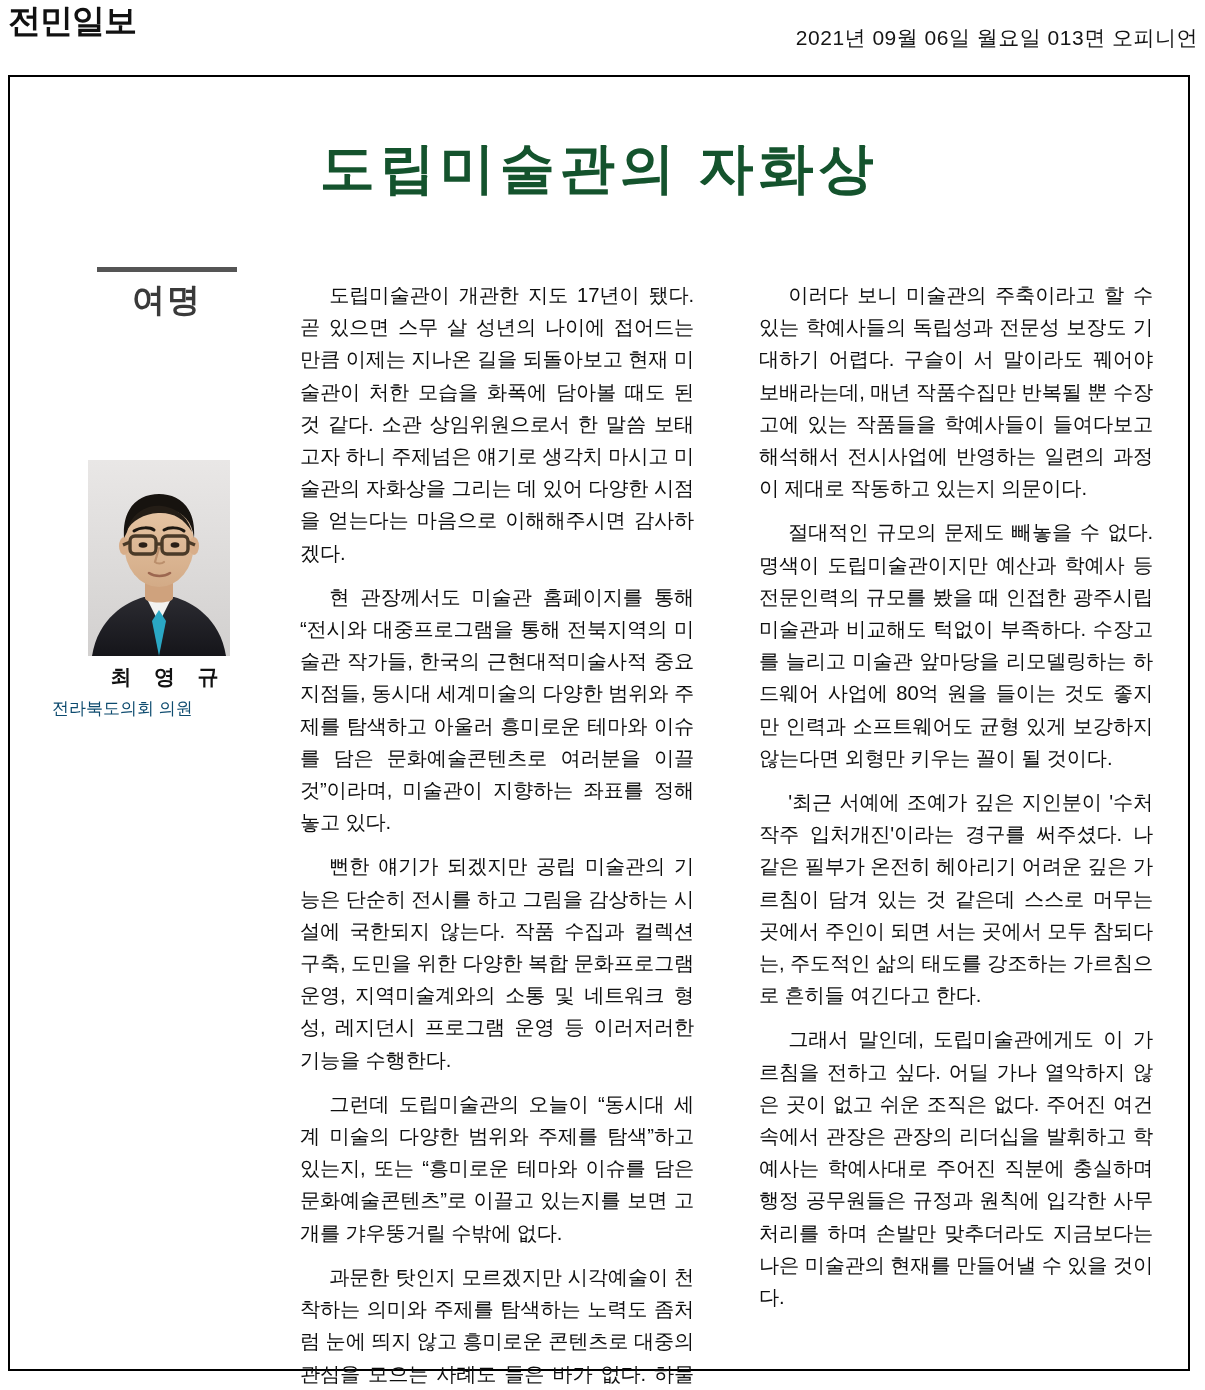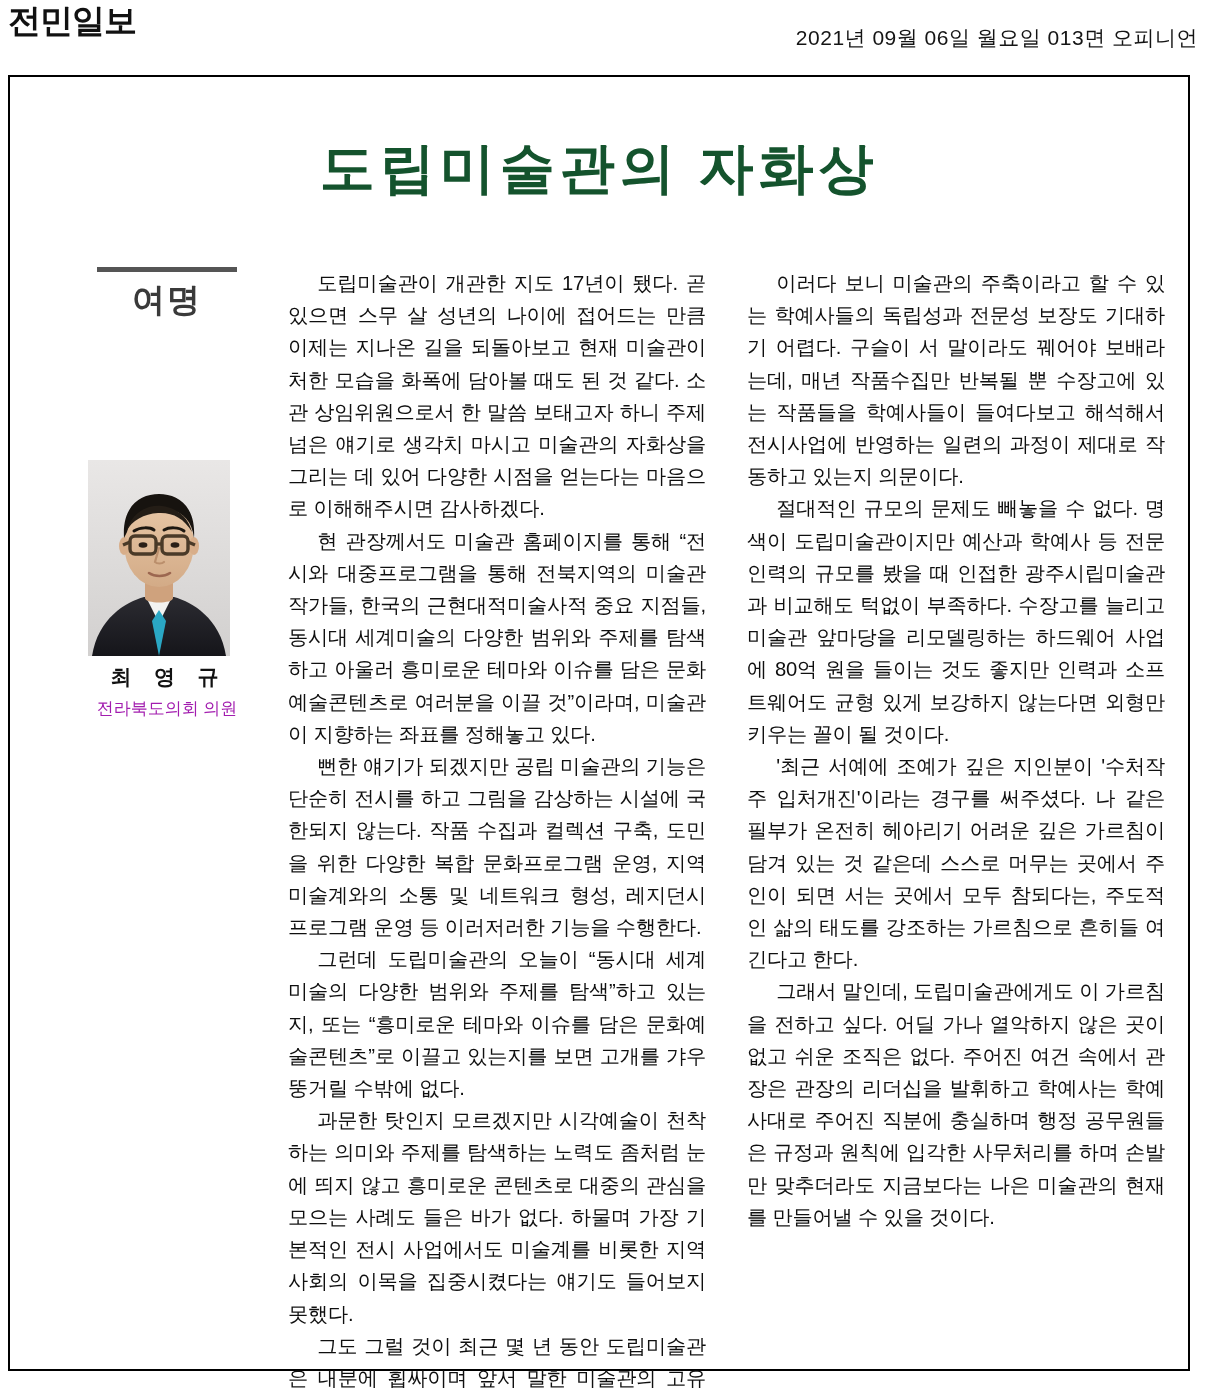--- a/index.html
+++ b/index.html
@@ -126,46 +126,45 @@
     font-weight: 700;
     font-size: 21px;
     letter-spacing: 5px;
     color: #111111;
   }
   .rail-role {
     position: absolute;
     left: 42px;
     top: 620px;
     width: 230px;
-    text-align: center;
     font-family: "Liberation Sans", "DejaVu Sans", sans-serif;
     font-size: 17px;
     letter-spacing: 0px;
-    color: #a21caf;
+    color: #0c4a6e;
   }
 
   
   .col {
     position: absolute;
     top: 190px;
     width: 418px;
     font-family: "Liberation Sans", "DejaVu Sans", sans-serif;
     font-size: 20.2px;
     line-height: 32.2px;
     color: #0f0f0f;
     text-align: justify;
     text-justify: inter-character;
     word-break: break-all;
     letter-spacing: -0.15px;
   }
   #col-1 { left: 278px; }
   #col-2 { left: 737px; }
 
   .col p {
-    margin: 0;
+    margin: 12px;
     text-indent: 1.45em;
   }
 
   
 </style>
 </head>
 <body>
 
 <div id="page">
 

